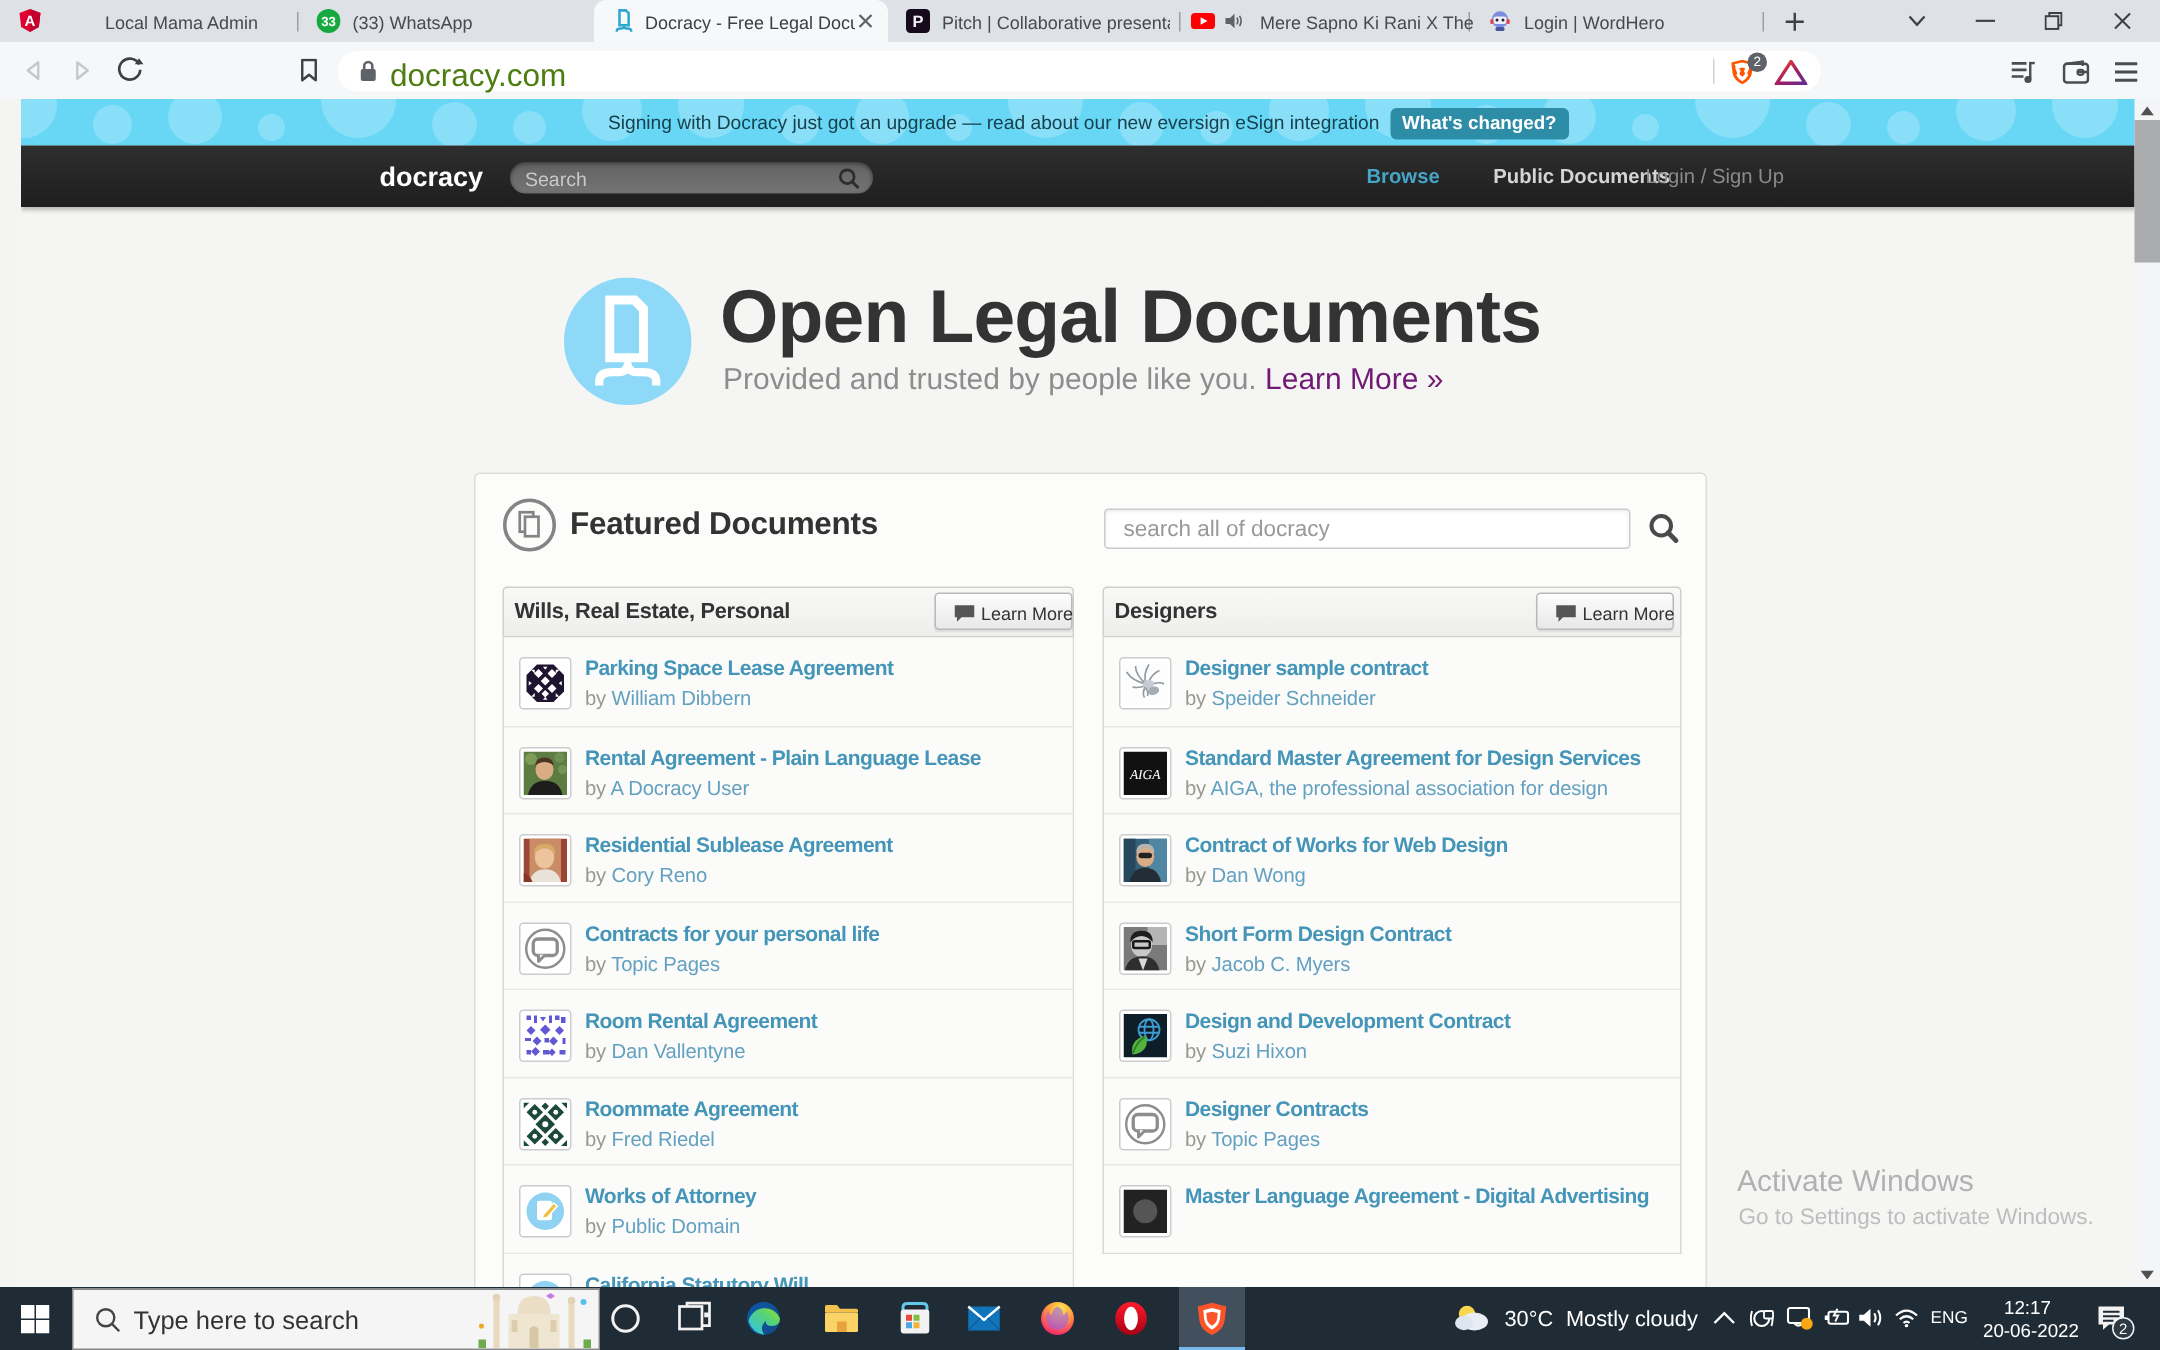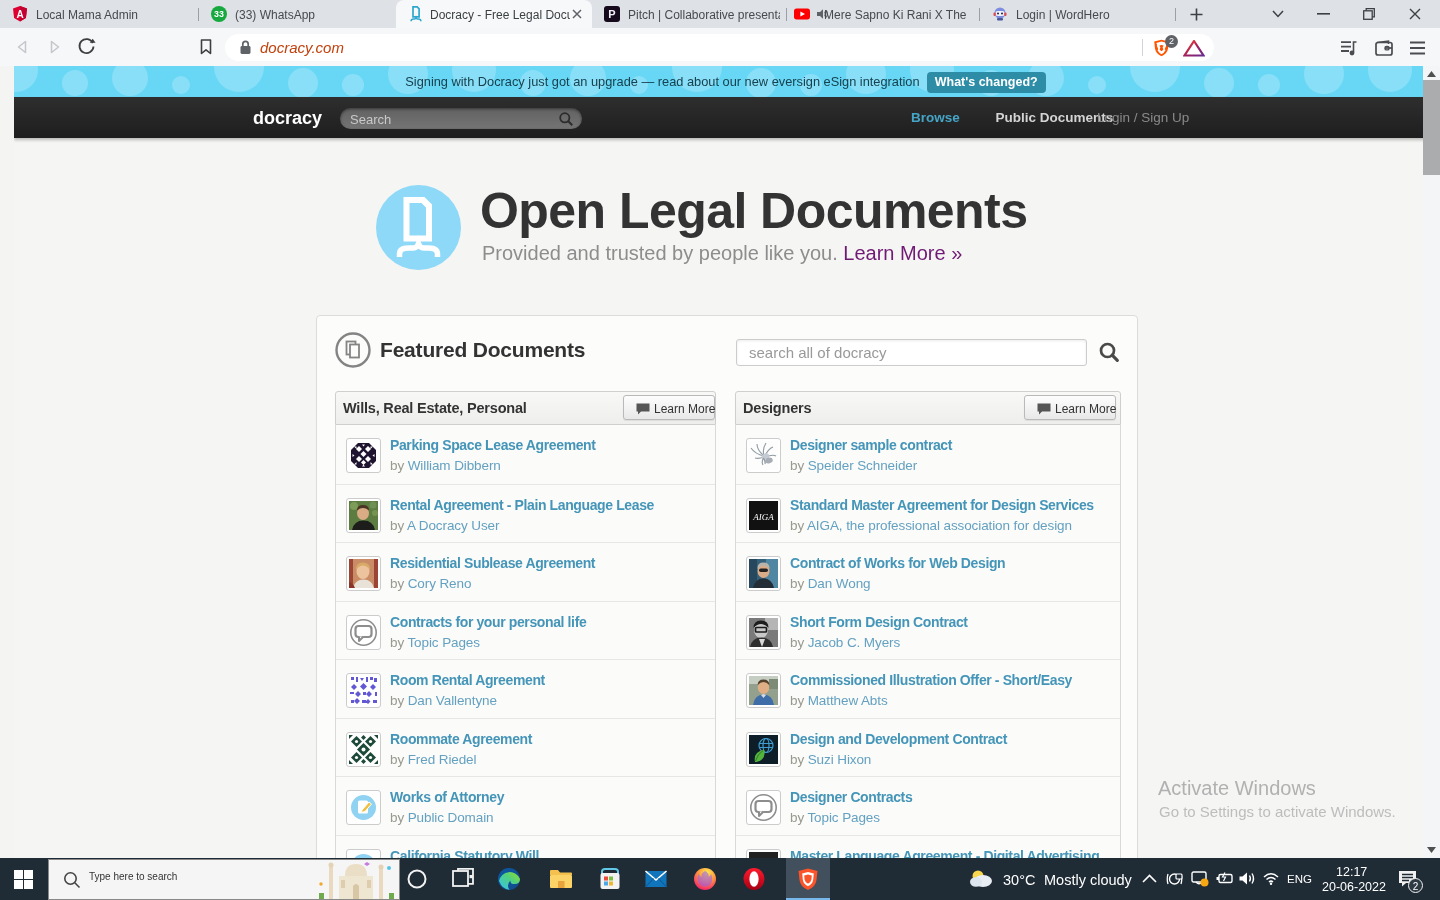--- a/index.html
+++ b/index.html
@@ -59,21 +59,21 @@
 <body>
 
 <div class="abs" id="tabbar">
   <div class="tab" style="left:0;width:199px;">
       <div class="tsep"></div>
     <svg class="fav" viewBox="0 0 16 16">
         <polygon points="8,0 15,2.6 13.9,12 8,15.4 2.1,12 1,2.6" fill="#dd0031"></polygon>
         <polygon points="8,0 8,15.4 13.9,12 15,2.6" fill="#c3002f"></polygon>
         <text x="8" y="11.5" font-size="10" font-weight="bold" fill="#fff" text-anchor="middle" font-family="Liberation Sans">A</text>
       </svg>
-    <div class="ttl" style="width:140px;">Local Mama Admin</div>
+    <div class="ttl" style="width:140px;margin-left:34px;">Local Mama Admin</div>
   </div>
   <div class="tab" style="left:199px;width:197px;">
     <svg class="fav" viewBox="0 0 16 16">
         <circle cx="8" cy="8" r="8" fill="#17a93f"></circle>
         <text x="8" y="11.2" font-size="8.8" font-weight="bold" fill="#fff" text-anchor="middle" font-family="Liberation Sans">33</text>
       </svg>
     <div class="ttl" style="width:140px;">(33) WhatsApp</div>
   </div>
   <div class="tab" id="activetab">
     <svg class="fav" viewBox="0 0 16 16">
@@ -96,21 +96,21 @@
   <div class="tab" style="left:787px;width:193px;">
       <div class="tsep"></div>
     <svg class="fav" style="left:7px;" viewBox="0 0 16 16">
         <rect x="0" y="2.6" width="16" height="10.8" rx="2.6" fill="#f00"></rect>
         <polygon points="6.4,5.5 11,8 6.4,10.5" fill="#fff"></polygon>
       </svg>
     <svg style="position:absolute;left:29px;top:8px;width:12px;height:12px;" viewBox="0 0 12 12">
         <polygon points="1,4 4,4 7,1.2 7,10.8 4,8 1,8" fill="#5f6368"></polygon>
         <path d="M8.6 3.8 q1.2 2.2 0 4.4 M10.4 2.6 q2 3.4 0 6.8" stroke="#5f6368" fill="none" stroke-width="1.1"></path>
       </svg>
-    <div class="ttl" style="left:37px;width:143px;">Mere Sapno Ki Rani X The</div>
+    <div class="ttl" style="left:53px;width:143px;">Mere Sapno Ki Rani X The</div>
   </div>
   <div class="tab" style="left:980px;width:196px;">
       <div class="tsep"></div>
     <svg class="fav" viewBox="0 0 16 16">
         <circle cx="8" cy="7" r="5.5" fill="#7c8ce0"></circle>
         <rect x="3.5" y="5" width="9" height="5" rx="2" fill="#eef1fb"></rect>
         <circle cx="6" cy="7.4" r="1" fill="#223"></circle>
         <circle cx="10" cy="7.4" r="1" fill="#223"></circle>
         <rect x="1.5" y="6.6" width="2.2" height="3.4" rx="1" fill="#e04848"></rect>
         <rect x="12.3" y="6.6" width="2.2" height="3.4" rx="1" fill="#e04848"></rect>
@@ -149,21 +149,21 @@
     </svg>
   <svg style="position:absolute;left:200px;top:11px;width:12px;height:16px;" viewBox="0 0 12 16">
       <path d="M1.5 1 H10.5 V14.5 L6 10.8 L1.5 14.5 Z" fill="none" stroke="#3c4043" stroke-width="1.6" stroke-linejoin="round"></path>
     </svg>
 </div>
 <div class="abs" id="addrpill">
   <svg style="position:absolute;left:14px;top:6px;width:13px;height:15px;" viewBox="0 0 13 15">
       <rect x="1.5" y="6" width="10" height="8" rx="1.4" fill="#5f6368"></rect>
       <path d="M3.8 6 V4 a2.7 2.7 0 0 1 5.4 0 V6" fill="none" stroke="#5f6368" stroke-width="1.7"></path>
     </svg>
-  <span style="position:absolute;left:35px;top:5px;font-size:15px;color:#c2410c;font-style:italic;">docracy.com</span>
+  <span style="position:absolute;left:35px;top:5px;font-size:21px;color:#4d7c0f;">docracy.com</span>
   <div style="position:absolute;left:917px;top:5px;width:1px;height:17px;background:#d0d3d7;"></div>
   <svg style="position:absolute;left:928px;top:5px;width:17px;height:18px;" viewBox="0 0 17 18">
       <path d="M8.5 0.8 L15.8 2.6 L15 9.5 Q14.3 14.5 8.5 17.2 Q2.7 14.5 2 9.5 L1.2 2.6 Z" fill="#f50"></path>
       <path d="M8.5 2.6 L13.8 3.9 Q12.5 5 13.1 6.7 L11.8 9.9 L12.5 11.2 Q11 13.9 8.5 15.2 Q6 13.9 4.5 11.2 L5.2 9.9 L3.9 6.7 Q4.5 5 3.2 3.9 Z" fill="#fff"></path>
       <path d="M8.5 6 L10.6 6.6 L9.6 8.4 L10.4 10.2 Q9.5 11.6 8.5 12.2 Q7.5 11.6 6.6 10.2 L7.4 8.4 L6.4 6.6 Z" fill="#f50"></path>
     </svg>
   <div style="position:absolute;left:940px;top:1px;width:13px;height:13px;border-radius:50%;background:#5f6368;color:#fff;font-size:9px;text-align:center;line-height:13px;">2</div>
   <svg style="position:absolute;left:958px;top:6px;width:22px;height:17px;" viewBox="0 0 22 17">
       <defs>
         <linearGradient id="batg" x1="0" y1="0" x2="1" y2="1">
@@ -475,35 +475,20 @@
                 <path d="M1 29 Q3 19.5 12.5 19.5 Q22 19.5 24 29 Z" fill="#2e2e2e"></path>
                 <path d="M10 21 L13 29 L16 21 Z" fill="#d8d8d8"></path>
               </svg>
             </div>
             <div class="rt">Short Form Design Contract</div>
             <div class="rb">by <b>Jacob C. Myers</b></div>
           </div>
         <div class="row">
             <div class="av">
               <svg class="avsvg" width="29" height="29" viewBox="0 0 29 29">
-                <rect width="29" height="29" fill="#93a08e"></rect>
-                <rect x="0" y="0" width="29" height="8" fill="#c6cdc2"></rect>
-                <rect x="20" y="3" width="9" height="10" fill="#7c8a76"></rect>
-                <ellipse cx="14.5" cy="11.5" rx="5.8" ry="6.5" fill="#dfae85"></ellipse>
-                <path d="M8.7 9 Q8.7 3.5 14.5 3.5 Q20.3 3.5 20.3 9 Q17.5 6 14.5 6 Q11.5 6 8.7 9 Z" fill="#53402a"></path>
-                <path d="M4 29 Q5.5 18.5 14.5 18.5 Q23.5 18.5 25 29 Z" fill="#3f6da8"></path>
-                <path d="M12 19 L14.5 22 L17 19 L14.5 18 Z" fill="#d8dce2"></path>
-              </svg>
-            </div>
-            <div class="rt">Commissioned Illustration Offer - Short/Easy</div>
-            <div class="rb">by <b>Matthew Abts</b></div>
-          </div>
-        <div class="row">
-            <div class="av">
-              <svg class="avsvg" width="29" height="29" viewBox="0 0 29 29">
                 <rect width="29" height="29" fill="#0d1e29"></rect>
                 <g stroke="#3f9ccf" fill="none" stroke-width="1.2">
                   <circle cx="17" cy="10.5" r="7"></circle>
                   <ellipse cx="17" cy="10.5" rx="3" ry="7"></ellipse>
                   <path d="M10.3 8.5 H23.7 M10.3 12.5 H23.7"></path>
                 </g>
                 <path d="M6 27 Q4 17 15 14.5 Q17.5 23.5 9 26.5 Q7.5 27 6 27 Z" fill="#54b33c"></path>
                 <path d="M6.5 26 Q8.5 19 14 15.5" stroke="#2d7a25" fill="none" stroke-width="1"></path>
               </svg>
             </div>
@@ -553,21 +538,21 @@
       <rect x="0" y="0" width="9" height="9" fill="#fff"></rect>
       <rect x="10" y="0" width="9" height="9" fill="#fff"></rect>
       <rect x="0" y="10" width="9" height="9" fill="#fff"></rect>
       <rect x="10" y="10" width="9" height="9" fill="#fff"></rect>
     </svg>
   <div id="tsearch">
     <svg style="position:absolute;left:14px;top:11px;width:18px;height:18px;" viewBox="0 0 18 18">
         <circle cx="7.5" cy="7.5" r="5.7" fill="none" stroke="#444" stroke-width="1.6"></circle>
         <path d="M11.8 11.8 L16.5 16.5" stroke="#444" stroke-width="1.6"></path>
       </svg>
-    <span style="position:absolute;left:40px;top:11px;font-size:10px;color:#333;text-align:right;">Type here to search</span>
+    <span style="position:absolute;left:40px;top:11px;font-size:17px;color:#333;text-align:right;">Type here to search</span>
     <div id="tajmahal">
       <svg width="84" height="39" viewBox="0 0 84 39">
         <rect width="84" height="39" fill="#f5f5f5"></rect>
         <rect x="14" y="6" width="4" height="33" fill="#e8d9bf"></rect>
         <circle cx="16" cy="5" r="2.5" fill="#e3d2b4"></circle>
         <rect x="64" y="8" width="4" height="31" fill="#e8d9bf"></rect>
         <circle cx="66" cy="7" r="2.5" fill="#e3d2b4"></circle>
         <path d="M41 4 Q52 4 52 16 L30 16 Q30 4 41 4 Z" fill="#eadfc6"></path>
         <rect x="24" y="16" width="34" height="23" fill="#efe6d2"></rect>
         <path d="M38 26 Q41 22 44 26 L44 39 L38 39 Z" fill="#d8c7a4"></path>

